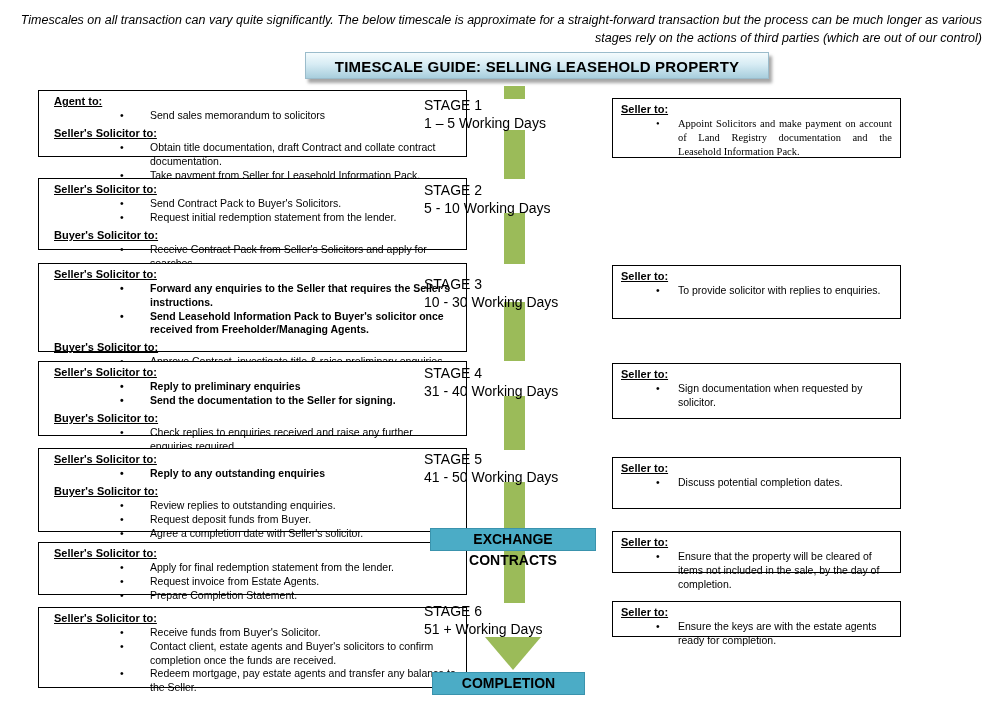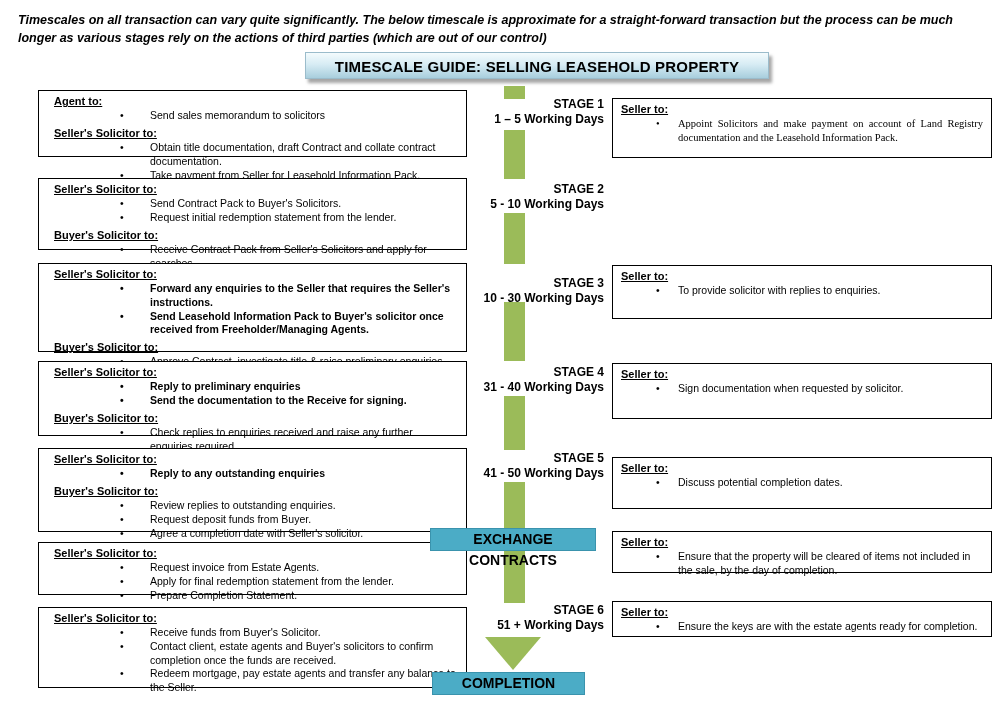--- a/index.html
+++ b/index.html
@@ -10,22 +10,22 @@
     background: #ffffff;
     font-family: "Liberation Sans", sans-serif;
     color: #000;
     overflow: hidden;
   }
 
   
   .disclaimer {
     position: absolute;
     top: 12px; left: 18px; width: 964px;
-    text-align: left;
-    font-weight: bold; font-style: italic;
+    text-align: right;
+    font-weight: normal; font-style: italic;
     font-size: 12.5px; line-height: 1.4;
   }
   .title-box {
     position: absolute;
     left: 305px; top: 52px; width: 464px; height: 27px;
     background: linear-gradient(180deg, var(--title-top) 0%, #d7ecf4 45%, var(--title-bottom) 100%);
     border: 1px solid #9bbccb;
     box-shadow: 3px 4px 3px rgba(0,0,0,0.35);
     text-align: center;
     font-weight: bold; font-size: 15px; line-height: 27px;
@@ -43,21 +43,21 @@
   }
   .lbox { left: 38px; width: 429px; padding-left: 15px; }
   .lbox-0 { top: 90px;  height: 67px; }
   .lbox-1 { top: 178px; height: 72px; }
   .lbox-2 { top: 263px; height: 89px; }
   .lbox-3 { top: 361px; height: 75px; }
   .lbox-4 { top: 448px; height: 84px; }
   .lbox-5 { top: 542px; height: 53px; }
   .lbox-6 { top: 607px; height: 81px; }
 
-  .rbox { left: 612px; width: 380px; }
+  .rbox { left: 612px; width: 289px; }
   .rbox-0 { top: 98px;  height: 60px; }
   .rbox-1 { top: 265px; height: 54px; }
   .rbox-2 { top: 363px; height: 56px; }
   .rbox-3 { top: 457px; height: 52px; }
   .rbox-4 { top: 531px; height: 42px; }
   .rbox-5 { top: 601px; height: 36px; }
 
   .box-heading {
     font-weight: bold;
     text-decoration: underline;
@@ -93,23 +93,23 @@
   .seg-1 { top: 130px; height: 49px; }
   .seg-2 { top: 213px; height: 51px; }
   .seg-3 { top: 302px; height: 59px; }
   .seg-4 { top: 396px; height: 54px; }
   .seg-5 { top: 482px; height: 46px; }
   .seg-6 { top: 550px; height: 53px; }
 
   .stage {
     position: absolute;
     left: 424px; width: 180px;
-    text-align: right;
-    font-weight: bold;
-    font-size: 12px;
+    text-align: left;
+    font-weight: normal;
+    font-size: 14px;
     line-height: 1.25;
   }
   .stage-0 { top: 97px; }
   .stage-1 { top: 182px; }
   .stage-2 { top: 269px; margin-top: 7px; }
   .stage-3 { top: 365px; }
   .stage-4 { top: 451px; }
   .stage-5 { top: 603px; }
 
   .arrow {
@@ -170,21 +170,21 @@
         </ul>
         <div class="box-heading">Buyer's Solicitor to:</div>
         <ul class="bullet-list">
           <li>Approve Contract, investigate title &amp; raise preliminary enquiries</li>
         </ul>
       </div>
       <div class="task-box lbox lbox-3">
         <div class="box-heading">Seller's Solicitor to:</div>
         <ul class="bullet-list">
           <li class="bold">Reply to preliminary enquiries</li>
-          <li class="bold">Send the documentation to the Receive for signing.</li>
+          <li class="bold">Send the documentation to the Seller for signing.</li>
         </ul>
         <div class="box-heading">Buyer's Solicitor to:</div>
         <ul class="bullet-list">
           <li>Check replies to enquiries received and raise any further enquiries required.</li>
         </ul>
       </div>
       <div class="task-box lbox lbox-4">
         <div class="box-heading">Seller's Solicitor to:</div>
         <ul class="bullet-list">
           <li class="bold">Reply to any outstanding enquiries</li>
@@ -192,22 +192,22 @@
         <div class="box-heading">Buyer's Solicitor to:</div>
         <ul class="bullet-list">
           <li>Review replies to outstanding enquiries.</li>
           <li>Request deposit funds from Buyer.</li>
           <li>Agree a completion date with Seller's solicitor.</li>
         </ul>
       </div>
       <div class="task-box lbox lbox-5">
         <div class="box-heading">Seller's Solicitor to:</div>
         <ul class="bullet-list">
+          <li>Apply for final redemption statement from the lender.</li>
           <li>Request invoice from Estate Agents.</li>
-          <li>Apply for final redemption statement from the lender.</li>
           <li>Prepare Completion Statement.</li>
         </ul>
       </div>
       <div class="task-box lbox lbox-6">
         <div class="box-heading">Seller's Solicitor to:</div>
         <ul class="bullet-list">
           <li>Receive funds from Buyer's Solicitor.</li>
           <li>Contact client, estate agents and Buyer's solicitors to confirm completion once the funds are received.</li>
           <li>Redeem mortgage, pay estate agents and transfer any balance to the Seller.</li>
         </ul>

